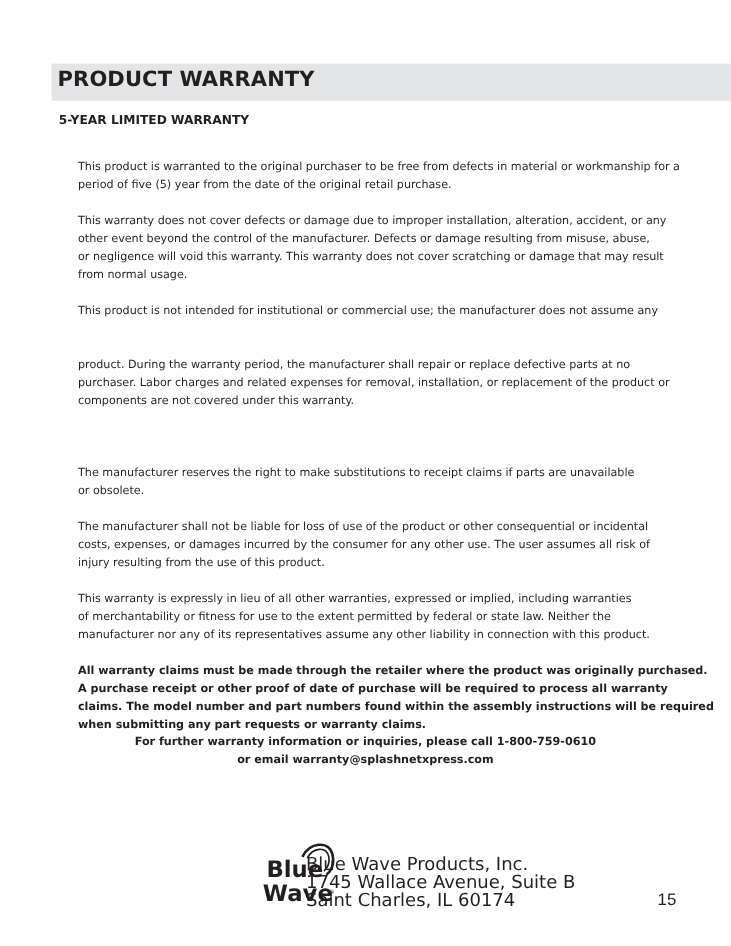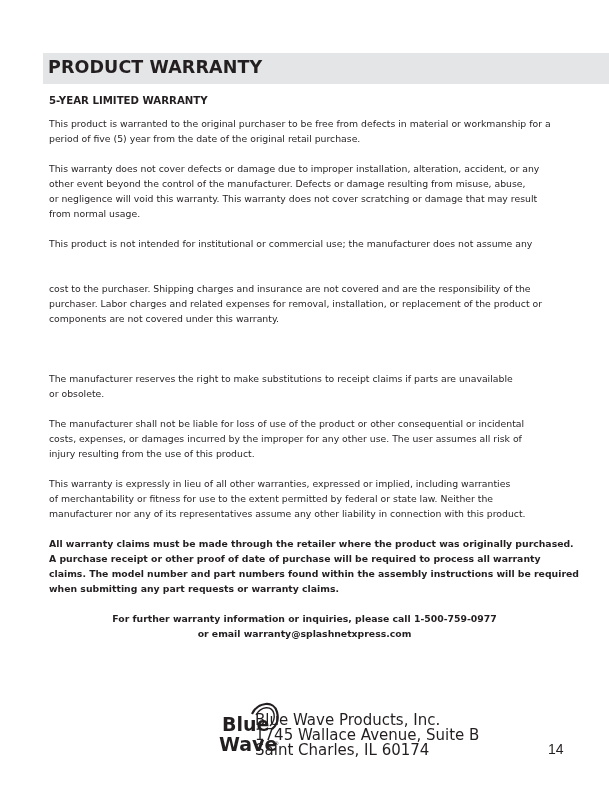--- a/index.html
+++ b/index.html
@@ -5,21 +5,21 @@
   html, body { margin: 0; padding: 0; background: #ffffff; }
   body { width: 609px; height: 788px; position: relative; overflow: hidden;
          font-family: "DejaVu Sans", sans-serif; color: #231f20; }
   .header-bar { position: absolute; left: 43px; top: 53px; width: 522px; height: 31px;
                 background: #e4e5e6; padding-left: 47px; }
   .header-title { position: absolute; left: 5px; top: 4px; font-family: "DejaVu Sans", sans-serif;
                   font-weight: bold; font-size: 17.5px; letter-spacing: 0.1px; color: #231f20; white-space: nowrap; }
   .subtitle { position: absolute; left: 49px; top: 95px; font-weight: bold; font-size: 10.2px;
               color: #231f20; white-space: nowrap; }
   .para { position: absolute; left: 49px; width: 525px; font-size: 9.3px; line-height: 15px;
-          color: #231f20; margin: 0; }
+          color: #231f20; margin: 16px; }
   .para span { display: block; white-space: nowrap; }
   .para.bold { font-weight: bold; font-size: 9.3px; }
   .contact { position: absolute; left: 0; width: 609px; text-align: center; font-weight: bold;
              font-size: 9.3px; line-height: 15px; }
   .contact span { display: block; }
   .logo { position: absolute; left: 180px; top: 700px; width: 70px; height: 58px; margin-left: 36px; }
   .address { position: absolute; left: 255px; top: 713px; width: 170px; 
              font-size: 15px; line-height: 15px; color: #231f20; }
   .address span { display: block; white-space: nowrap; }
   .page-num { position: absolute; left: 548px; top: 741px; font-family: "Liberation Sans", sans-serif;
@@ -44,63 +44,63 @@
   <span>other event beyond the control of the manufacturer. Defects or damage resulting from misuse, abuse,</span>
   <span>or negligence will void this warranty. This warranty does not cover scratching or damage that may result</span>
   <span>from normal usage.</span>
 </div>
 
 <div class="para" style="top:236px">
   <span>This product is not intended for institutional or commercial use; the manufacturer does not assume any</span>
 </div>
 
 <div class="para" style="top:281px">
-  <span>cost to the purchaser. Shipping charges and insurance are not covered and are the responsibility of the</span>
+  <span>product. During the warranty period, the manufacturer shall repair or replace defective parts at no</span>
   <span>purchaser. Labor charges and related expenses for removal, installation, or replacement of the product or</span>
   <span>components are not covered under this warranty.</span>
 </div>
 
 <div class="para" style="top:371px">
   <span>The manufacturer reserves the right to make substitutions to receipt claims if parts are unavailable</span>
   <span>or obsolete.</span>
 </div>
 
 <div class="para" style="top:416px">
   <span>The manufacturer shall not be liable for loss of use of the product or other consequential or incidental</span>
-  <span>costs, expenses, or damages incurred by the improper for any other use. The user assumes all risk of</span>
+  <span>costs, expenses, or damages incurred by the consumer for any other use. The user assumes all risk of</span>
   <span>injury resulting from the use of this product.</span>
 </div>
 
 <div class="para" style="top:476px">
   <span>This warranty is expressly in lieu of all other warranties, expressed or implied, including warranties</span>
   <span>of merchantability or fitness for use to the extent permitted by federal or state law. Neither the</span>
   <span>manufacturer nor any of its representatives assume any other liability in connection with this product.</span>
 </div>
 
 <div class="para bold" style="top:536px">
   <span>All warranty claims must be made through the retailer where the product was originally purchased.</span>
   <span>A purchase receipt or other proof of date of purchase will be required to process all warranty</span>
   <span>claims. The model number and part numbers found within the assembly instructions will be required</span>
   <span>when submitting any part requests or warranty claims.</span>
 </div>
 
 <div class="contact" style="top:611px">
-  <span>For further warranty information or inquiries, please call 1-500-759-0977</span>
+  <span>For further warranty information or inquiries, please call 1-800-759-0610</span>
   <span>or email warranty@splashnetxpress.com</span>
 </div>
 
 <div class="logo">
   <svg width="70" height="58" viewBox="0 0 70 58" xmlns="http://www.w3.org/2000/svg">
     <path d="M36 14 C 42 2, 58 0, 61 12 C 63 20, 60 26, 56 29" fill="none" stroke="#231f20" stroke-width="2.2"></path>
     <path d="M40 15 C 45 6, 56 5, 58 14 C 59 19, 57 23, 54 26" fill="none" stroke="#231f20" stroke-width="1.4"></path>
     <text x="6" y="31" font-family="DejaVu Sans, sans-serif" font-weight="bold" font-size="19" fill="#231f20">Blue</text>
     <text x="3" y="51" font-family="DejaVu Sans, sans-serif" font-weight="bold" font-size="19" fill="#231f20">Wave</text>
     <text x="58" y="45" font-family="DejaVu Sans, sans-serif" font-size="5" fill="#231f20">®</text>
   </svg>
 </div>
 
 <div class="address">
   <span>Blue Wave Products, Inc.</span>
   <span>1745 Wallace Avenue, Suite B</span>
   <span>Saint Charles, IL 60174</span>
 </div>
 
-<div class="page-num">14</div>
+<div class="page-num">15</div>
 
 </body></html>

